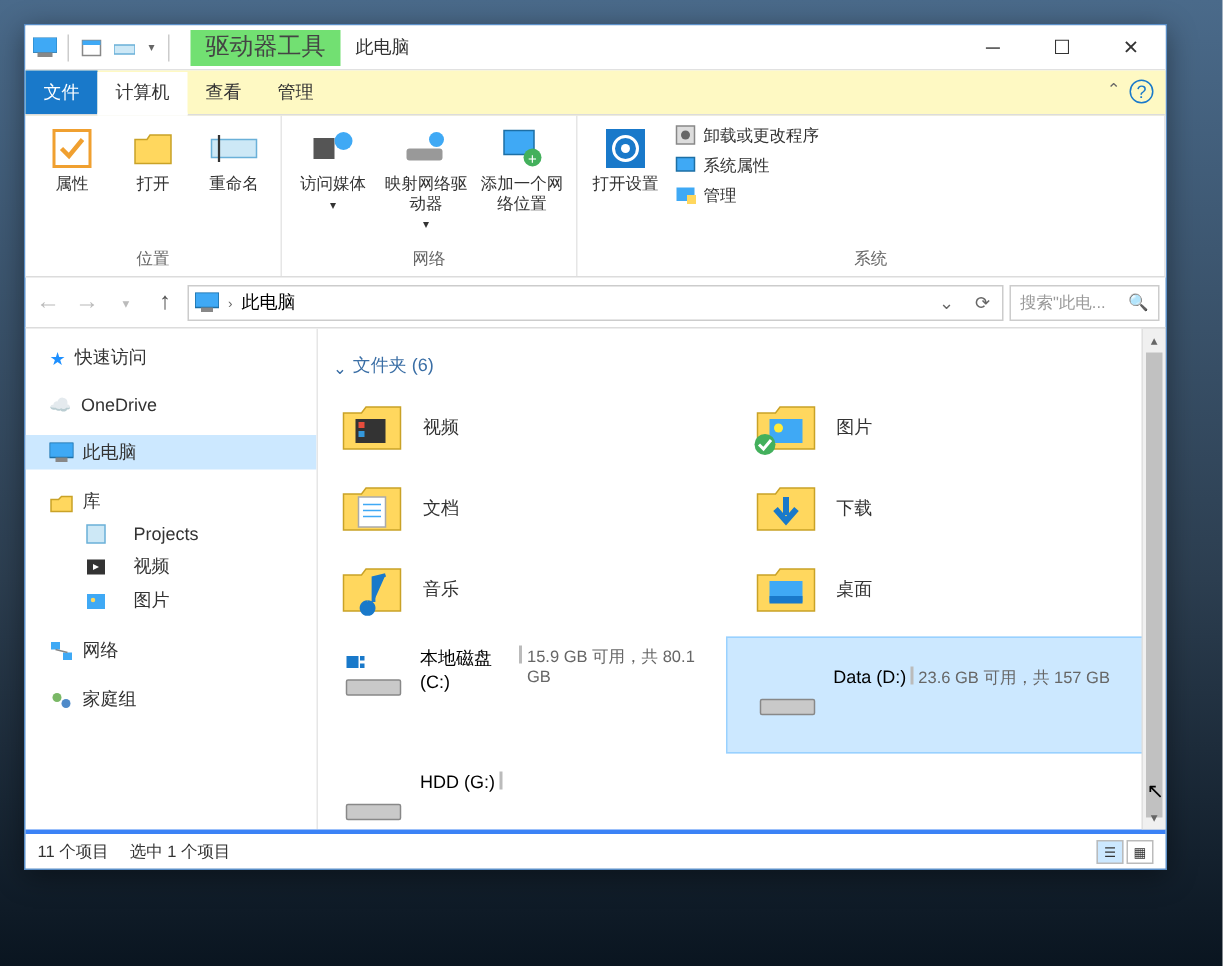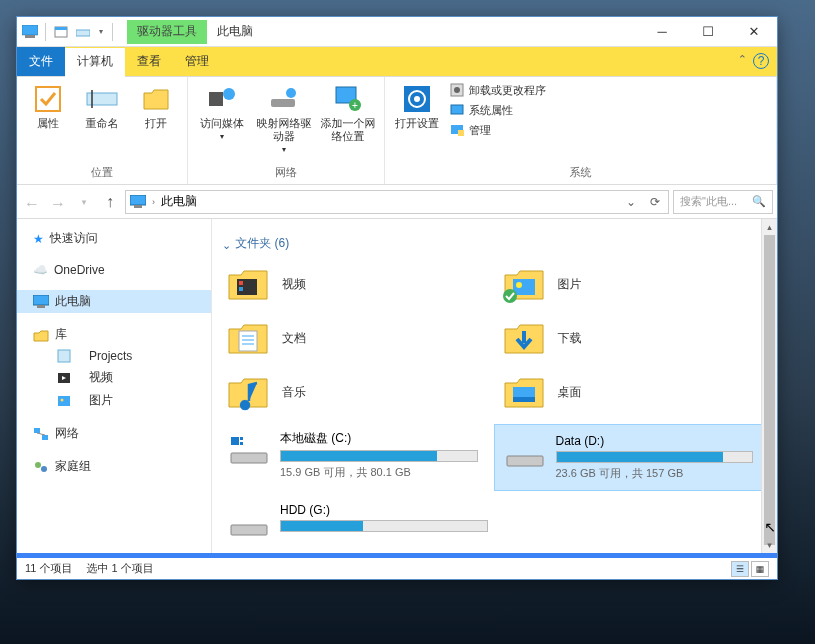--- a/index.html
+++ b/index.html
@@ -2,26 +2,26 @@
 <html><head>
 <meta charset="utf-8">
 <style>
 * { box-sizing: border-box; margin: 0; padding: 0; font-family: "Microsoft YaHei", "Segoe UI", sans-serif; }
 body { background: linear-gradient(180deg, #4a6a8a 0%, #2c3e50 60%, #0a1520 100%); width: 815px; height: 644px; overflow: hidden; position: relative; }
 .window { position: absolute; left: 16px; top: 16px; width: 762px; height: 564px; background: #fff; border: 1px solid #5a8ec7; box-shadow: 0 4px 18px rgba(0,0,0,0.4); display: flex; flex-direction: column; }
 .titlebar { height: 30px; background: #fff; display: flex; align-items: center; border-bottom: 1px solid #e1e1e1; }
 .qat { display: flex; align-items: center; gap: 4px; padding: 0 4px; }
 .qat-icon { width: 18px; height: 18px; display: flex; align-items: center; justify-content: center; }
 .qat-sep { width: 1px; height: 18px; background: #ccc; margin: 0 2px; }
-.ctx-tab { background: #72e072; color: #444; padding: 3px 10px; font-size: 12px; margin-left: 8px; height:24px; display:flex; align-items:center; }
+.ctx-tab { background: #72e072; color: #444; padding: 3px 10px; font-size: 16px; margin-left: 8px; height:24px; display:flex; align-items:center; }
 .titlebar-title { flex: 1; text-align: left; padding-left: 10px; font-size: 12px; color: #333; }
 .win-controls { display: flex; }
 .win-btn { width: 46px; height: 30px; display: flex; align-items: center; justify-content: center; font-size: 13px; color: #333; }
 
-.ribbon-tabs { height: 30px; display: flex; align-items: stretch; background: #fde047; border-bottom: 1px solid #dcdcdc; position:relative;}
+.ribbon-tabs { height: 30px; display: flex; align-items: stretch; background: #fef9c3; border-bottom: 1px solid #dcdcdc; position:relative;}
 .rtab { padding: 0 12px; font-size: 12px; color: #333; display:flex; align-items:center; cursor:default;}
 .rtab.file { background: #1979ca; color: #fff; }
 .rtab.active { border-bottom: 2px solid #fff; position: relative; top:1px; background:#fff;}
 .rtab-spacer { flex:1; }
 .rtab-help { width: 24px; display:flex; align-items:center; justify-content:center; color:#1979ca; font-size:12px; border:1px solid #1979ca; border-radius:50%; height:16px; width:16px; margin:6px 8px 0 0;}
 
 .ribbon { height: 108px; background: #fff; border-bottom: 1px solid #dcdcdc; display: flex; }
 .rgroup { border-right: 1px solid #e6e6e6; padding: 2px 6px 0 6px; display:flex; flex-direction:column; }
 .rgroup-name { text-align:center; font-size:11px; color:#666; padding: 2px 0 4px 0;}
 .rgroup-body { flex:1; display:flex; align-items:flex-start; gap:4px; }
@@ -48,28 +48,28 @@
 .content { flex:1; position:relative; overflow:hidden;}
 .content-scroll { position:absolute; inset:0; overflow-y:auto; padding:10px 14px 10px 10px;}
 .group-header { color:#3a6ea5; font-size:12px; margin:6px 0 8px 0; display:flex; align-items:flex-end; gap:4px;}
 .group-header::before { content:"⌄"; font-size:11px; color:#3a6ea5;}
 .folders-grid { display:grid; grid-template-columns: 1fr 1fr; gap:6px 10px; margin-bottom:8px; }
 .folder-tile { display:flex; align-items:center; gap:12px; padding:4px; font-size:12px; color:#333;}
 .folder-icon { width:44px; height:40px; display:flex; align-items:center; justify-content:center; position:relative;}
 .drives { display:flex; flex-direction:column; gap:6px;}
 .drives-row { display:flex; gap:10px;}
 .drive-tile { flex:1; display:flex; align-items:flex-start; gap:10px; padding:6px; font-size:12px;}
-.drive-tile.selected { background:#cce8ff; border:1px solid #99d1ff; padding:9px;justify-content:space-between;}
+.drive-tile.selected { background:#cce8ff; border:1px solid #99d1ff; padding:19px;justify-content:space-between;}
 .drive-icon { width:42px; height:38px; display:flex; align-items:center; justify-content:center; padding-top:6px;}
-.drive-info { flex:1; display:flex; flex-direction:column; gap:3px;}
+.drive-info { flex:1; display:flex; flex-direction:row; gap:3px;}
 .drive-bar { height:12px; border:1px solid #bbb; background:#eaeaea; position:relative;}
 .drive-bar-fill { height:100%; background:#26a0da;}
 .drive-sub { font-size:11px; color:#666;}
 
-.statusbar { height:26px; border-top:5px solid #3b82f6; display:flex; align-items:center; padding:0 8px; font-size:11px; color:#333; gap:14px;}
+.statusbar { height:26px; border-top:3px solid #3b82f6; display:flex; align-items:center; padding:0 8px; font-size:11px; color:#333; gap:14px;}
 .status-spacer{flex:1;}
 .view-toggle { display:flex; gap:2px;}
 .view-toggle span { width:18px; height:16px; border:1px solid #bbb; display:flex; align-items:center; justify-content:center; font-size:9px;}
 .view-toggle span.active { background:#cce8ff;}
 
 .scrollbar-fake { position:absolute; right:0; top:0; bottom:0; width:16px; background:#f0f0f0; border-left:1px solid #e0e0e0;}
 .sb-arrow { height:16px; display:flex; align-items:center; justify-content:center; font-size:9px; color:#666;}
 .sb-thumb { position:absolute; left:2px; right:2px; top:16px; height:310px; background:#c1c1c1;}
 .cursor { position:absolute; right:1px; top:300px; font-size:14px; color:#000;}
 svg { display:block;}
@@ -130,34 +130,34 @@
           <div class="ic">
               <svg width="28" height="28" viewBox="0 0 28 28">
                 <rect x="2" y="2" width="24" height="24" fill="none" stroke="#f0a030" stroke-width="2"></rect>
                 <path d="M7 14 L12 19 L21 8" stroke="#f0a030" stroke-width="3" fill="none"></path>
               </svg>
             </div>
           <span>属性</span>
         </div>
         <div class="rbtn-big">
           <div class="ic">
+              <svg width="28" height="28" viewBox="0 0 28 28">
+                <path d="M2 8 L10 8 L12 5 L26 5 L26 24 L2 24 Z" fill="#ffd75e" stroke="#c9a227"></path>
+              </svg>
+            </div>
+          <span>打开</span>
+        </div>
+        <div class="rbtn-big">
+          <div class="ic">
               <svg width="32" height="20" viewBox="0 0 32 20">
                 <rect x="1" y="4" width="30" height="12" fill="#cde8f6" stroke="#6ab0d8"></rect>
                 <line x1="6" y1="1" x2="6" y2="19" stroke="#333" stroke-width="1.5"></line>
               </svg>
             </div>
           <span>重命名</span>
-        </div>
-        <div class="rbtn-big">
-          <div class="ic">
-              <svg width="28" height="28" viewBox="0 0 28 28">
-                <path d="M2 8 L10 8 L12 5 L26 5 L26 24 L2 24 Z" fill="#ffd75e" stroke="#c9a227"></path>
-              </svg>
-            </div>
-          <span>打开</span>
         </div>
       </div>
       <div class="rgroup-name">位置</div>
     </div>
 
     <div class="rgroup">
       <div class="rgroup-body">
         <div class="rbtn-big" style="width:56px;">
           <div class="ic">
               <svg width="30" height="30" viewBox="0 0 30 30">

